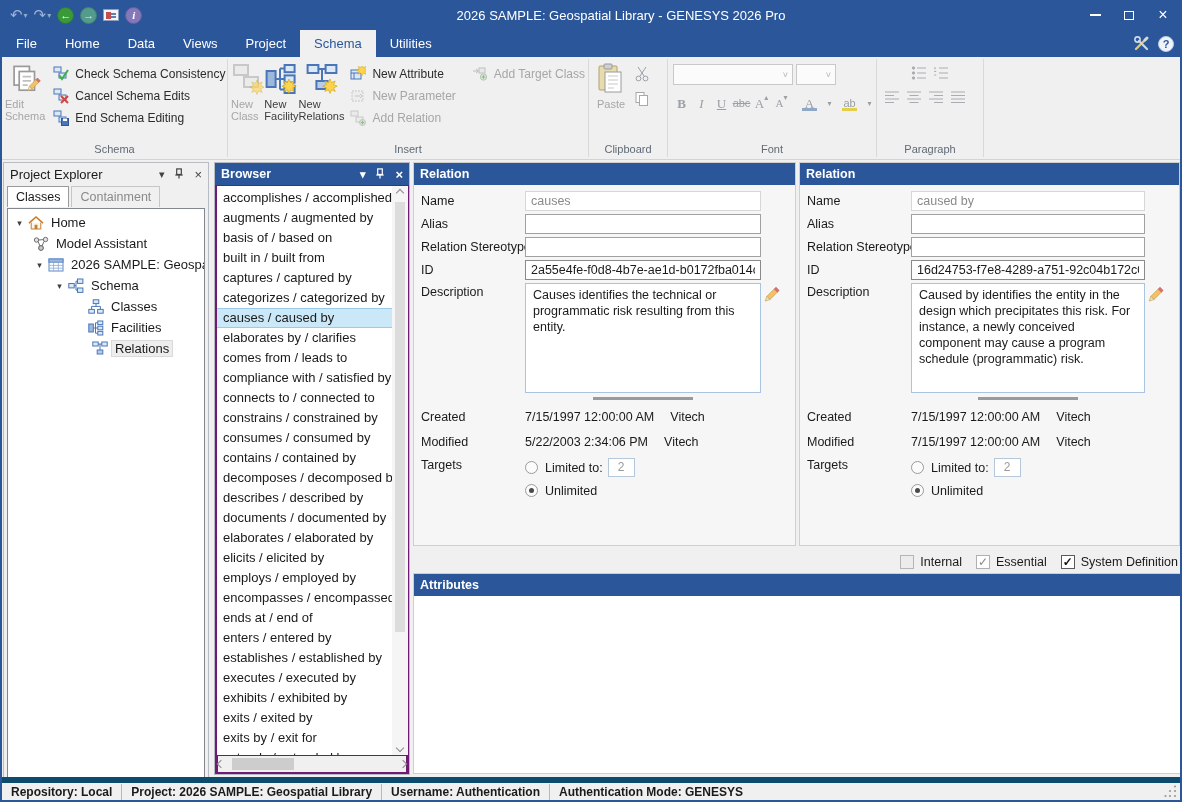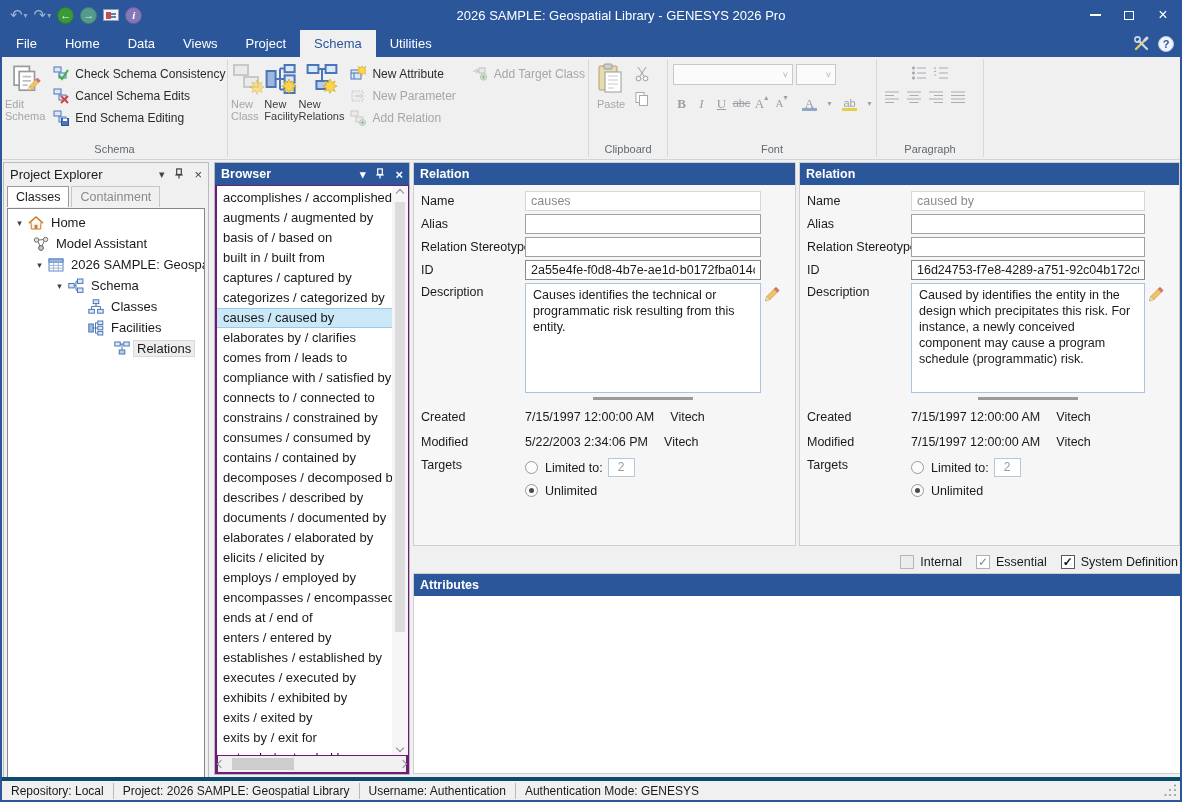--- a/index.html
+++ b/index.html
@@ -109,22 +109,22 @@
   
   .chkrow { position:absolute; display:flex; justify-content:flex-end; align-items:center; gap:14px; font-size:12.5px; }
   .chk { display:flex; align-items:center; gap:6px; }
   .cb { width:14px; height:14px; border:1px solid #8f8f8f; background:#fff; display:flex; align-items:center; justify-content:center; font-size:12px; line-height:12px; }
   .cb.disempty { background:#ececec; border-color:#b5b5b5; }
   .cb.gray { color:#8a8a8a; border-color:#b0b0b0; }
   .cb.black { color:#101010; border-color:#5a5a5a; font-weight:bold; }
   
   .attrbody { position:absolute; top:22px; left:1px; right:1px; bottom:1px; background:#fff; }
   
-  .s-bar { position:absolute; left:0; right:0; bottom:0; height:23px; background:#f0f0f0; border-top:4px solid #0c4a6e;
-           display:flex; align-items:center; font-size:12px; }
+  .s-bar { position:absolute; left:0; right:0; bottom:0; height:23px; background:#f0f0f0; border-top:6px solid #0c4a6e;
+           display:flex; align-items:center; font-size:12px;font-weight:bold; }
   .sseg { padding:0 9px; border-right:1px solid #b9b9b9; height:16px; display:flex; align-items:center; white-space:nowrap; }
   .sgrip { margin-left:auto; margin-right:2px; }
 </style>
 </head>
 <body>
 
 <svg width="0" height="0" style="position:absolute">
   <defs>
     <g id="star8">
         <path d="M8 0 l1.6 3.6 3.6-1.6 -1.6 3.6 3.6 1.6 -3.6 1.6 1.6 3.6 -3.6-1.6 -1.6 3.6 -1.6-3.6 -3.6 1.6 1.6-3.6 -3.6-1.6 3.6-1.6 -1.6-3.6 3.6 1.6z" fill="#ffd34d" stroke="#c8a000" stroke-width="0.6"></path>
@@ -359,20 +359,21 @@
             <svg class="sicon" viewBox="0 0 16 16" opacity="0.6">
                 <path d="M1 5 h5 M4 3 l2.5 2 -2.5 2" fill="none" stroke="#9a9a9a"></path>
                 <rect x="7" y="2" width="6" height="5" fill="#e4e4e4" stroke="#a0a0a0"></rect>
                 <circle cx="11.5" cy="11" r="3.2" fill="#c4dcc4" stroke="#8ab08a"></circle>
                 <path d="M11.5 9.2 v3.6 M9.7 11 h3.6" stroke="#5a8a5a"></path>
               </svg>
             <span>Add Target Class</span>
           </div>
         </div>
       </div>
+      <div class="glabel">Insert</div>
     </div>
     <div class="sep"></div>
 
     <div class="grp" style="width:78px">
       <div class="grow">
         <div class="bb dis" style="width:38px">
           <svg class="bicon" viewBox="0 0 32 32">
               <rect x="4" y="3" width="18" height="24" rx="1" fill="#e8dcae" stroke="#b0a070"></rect>
               <rect x="9" y="1" width="8" height="5" rx="1" fill="#d0d0d0" stroke="#9a9a9a"></rect>
               <rect x="10" y="9" width="16" height="20" fill="#fff" stroke="#9a9a9a"></rect>
@@ -523,21 +524,21 @@
               <use href="#orgchart"></use>
             </svg>
           <span class="tlabel">Classes</span>
         </div>
         <div class="trow" style="padding-left:79px">
           <svg class="ticon" viewBox="0 0 16 16">
               <use href="#facicon"></use>
             </svg>
           <span class="tlabel">Facilities</span>
         </div>
-        <div class="trow sel" style="padding-left:105px">
+        <div class="trow sel" style="padding-left:83px">
           <svg class="ticon" viewBox="0 0 16 16">
               <use href="#relicon"></use>
             </svg>
           <span class="tlabel">Relations</span>
         </div>
       </div>
       <div class="hscroll" style="right:3px">
         <span class="chv l"></span>
         <span class="hthumb" style="flex:1;margin:0 6px 0 10px;max-width:140px"></span>
         <span style="flex:1"></span>

